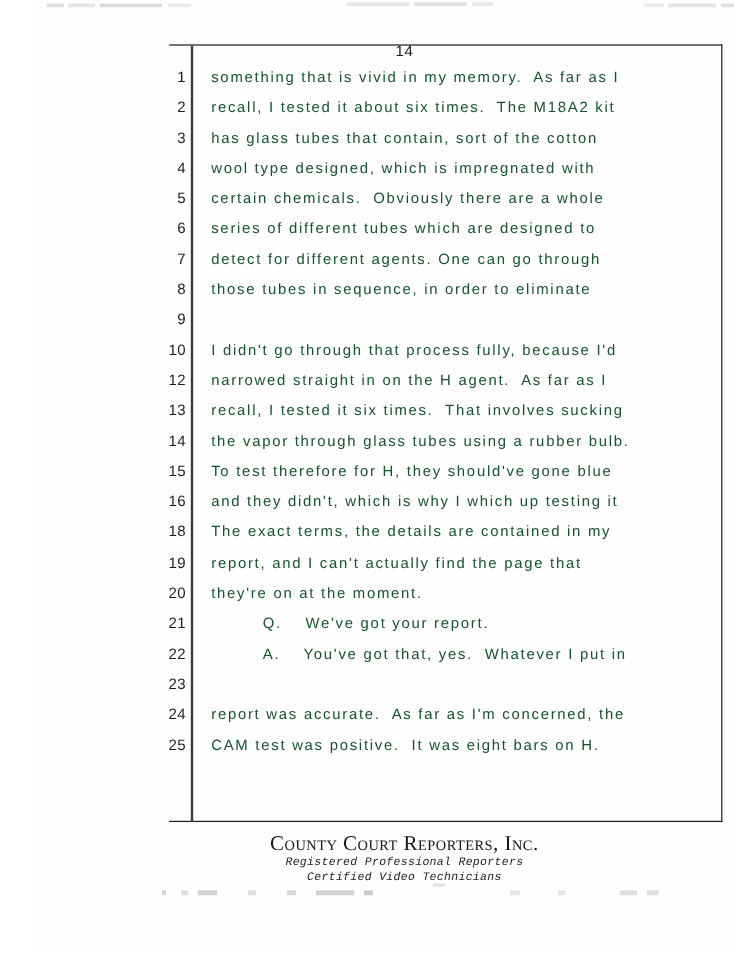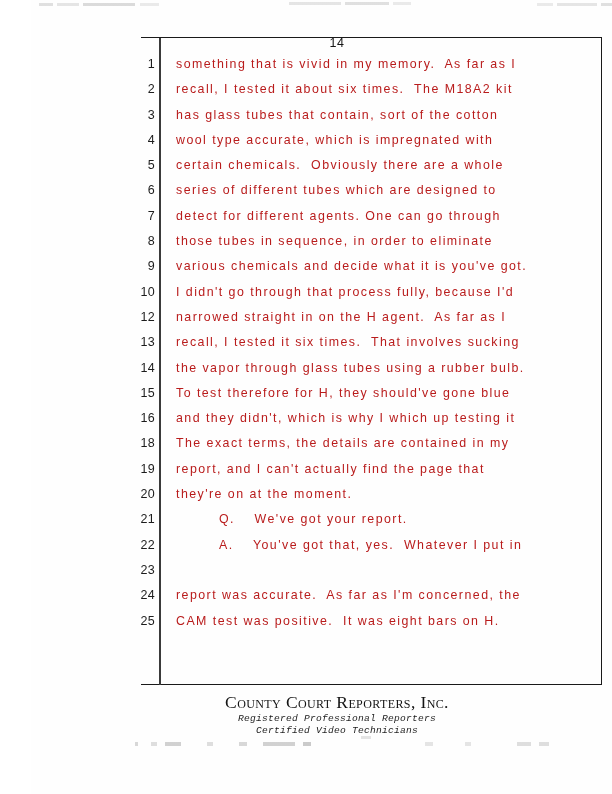--- a/index.html
+++ b/index.html
@@ -109,21 +109,21 @@
     color: #1c1c1c;
     letter-spacing: 0.3px;
   }
   .tline .txt {
     position: absolute;
     left: 145px;
     width: 420px;
     font-size: 12.4px;
     line-height: 25.3px;
     letter-spacing: 1.45px;
-    color: #b91c1c;
+    color: #14532d;
     white-space: pre;
   }
   .tline .txt.indented {
     left: 188px;
   }
 
   
   .footer {
     position: absolute;
     left: 0;
@@ -194,41 +194,40 @@
       <div class="tline">
         <div class="num">2</div>
         <div class="txt">recall, I tested it about six times.  The M18A2 kit</div>
       </div>
       <div class="tline">
         <div class="num">3</div>
         <div class="txt">has glass tubes that contain, sort of the cotton</div>
       </div>
       <div class="tline">
         <div class="num">4</div>
-        <div class="txt">wool type accurate, which is impregnated with</div>
+        <div class="txt">wool type designed, which is impregnated with</div>
       </div>
       <div class="tline">
         <div class="num">5</div>
         <div class="txt">certain chemicals.  Obviously there are a whole</div>
       </div>
       <div class="tline">
         <div class="num">6</div>
         <div class="txt">series of different tubes which are designed to</div>
       </div>
       <div class="tline">
         <div class="num">7</div>
         <div class="txt">detect for different agents. One can go through</div>
       </div>
       <div class="tline">
         <div class="num">8</div>
         <div class="txt">those tubes in sequence, in order to eliminate</div>
       </div>
       <div class="tline">
         <div class="num">9</div>
-        <div class="txt">various chemicals and decide what it is you've got.</div>
       </div>
       <div class="tline">
         <div class="num">10</div>
         <div class="txt">I didn't go through that process fully, because I'd</div>
       </div>
       <div class="tline">
         <div class="num">12</div>
         <div class="txt">narrowed straight in on the H agent.  As far as I</div>
       </div>
       <div class="tline">

